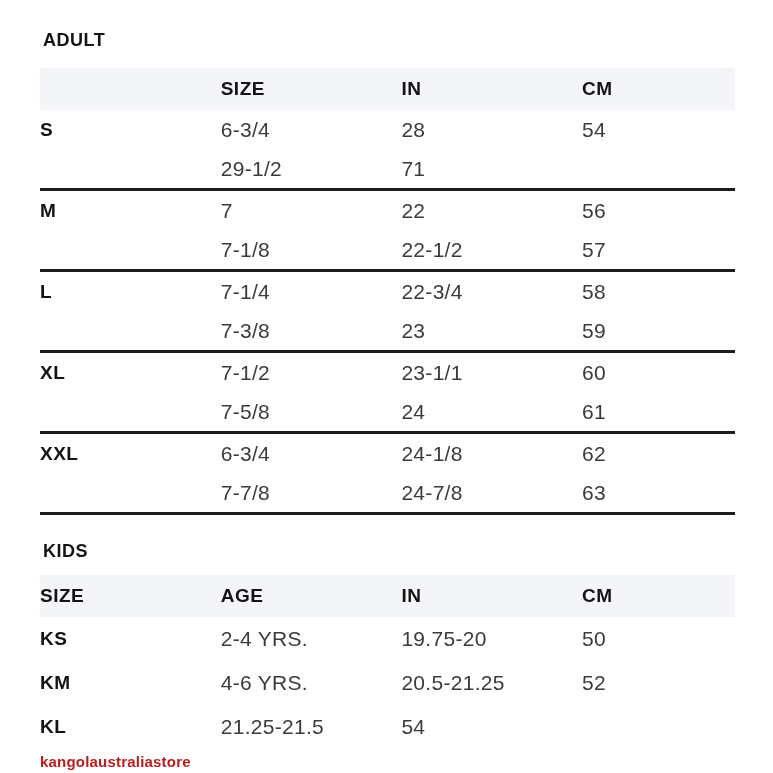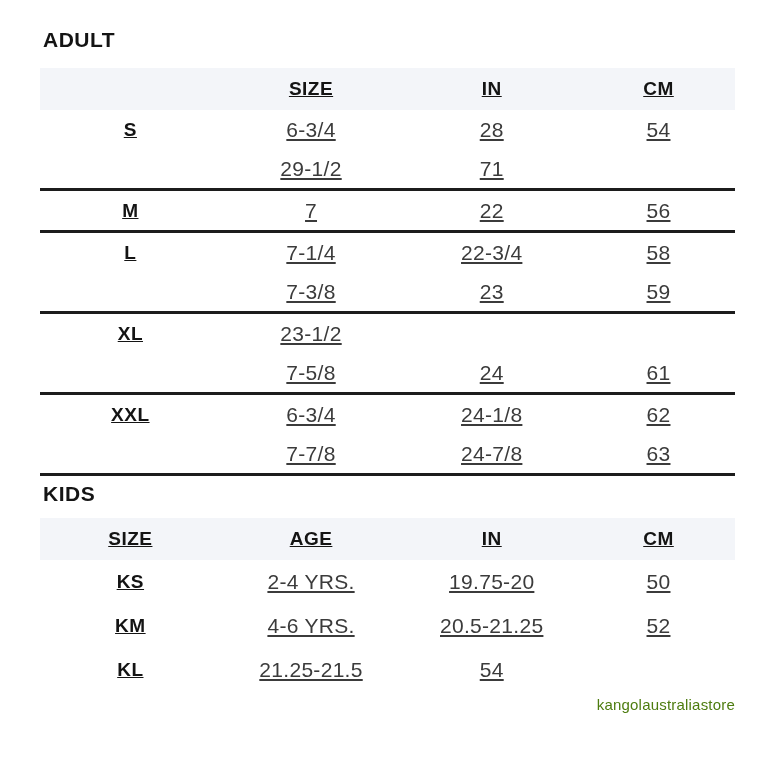--- a/index.html
+++ b/index.html
@@ -13,50 +13,48 @@
     overflow: hidden;
   }
   .page {
     box-sizing: border-box;
     width: 773px;
     height: 773px;
     padding: 24px 38px 0 40px;
   }
   .section-title {
     margin: 0 0 12px 3px;
-    font-size: 21px;
+    font-size: 18px;
     line-height: 32px;
     font-weight: 800;
     letter-spacing: 0.5px;
     color: #141414;
   }
   .section-title.kids {
-    margin-top: 2px;
+    margin-top: 20px;
     margin-bottom: 8px;
   }
   .size-table {
     width: 695px;
   }
   .trow {
     display: grid;
     grid-template-columns: 26% 26% 26% 22%;
     align-items: center;
   }
   .thead {
     background: #f3f5f9;
     height: 42px;
   }
   .cell {
-    text-align: center;
     font-size: 21px;
     font-weight: 300;
     color: #3b3b3b;
     letter-spacing: 0.3px;
     white-space: nowrap;
-    text-decoration: underline;
   }
   .cell.hdr {
     font-size: 19px;
     font-weight: 800;
     color: #141414;
     letter-spacing: 0.5px;
   }
   .cell.rowlabel {
     font-size: 19px;
     font-weight: 800;
@@ -67,25 +65,25 @@
     height: 39px;
   }
   .size-group {
     border-bottom: 3px solid #1c1c1c;
   }
   .kids-table .trow.data {
     height: 44px;
   }
   .watermark {
     margin-top: 4px;
-    text-align: right;
+    text-align: left;
     font-size: 15px;
     line-height: 18px;
-    font-weight: 400;
-    color: #4d7c0f;
+    font-weight: 700;
+    color: #b91c1c;
     letter-spacing: 0.2px;
   }
 </style>
 </head>
 <body>
 
 <div class="page">
 
   <h1 class="section-title">ADULT</h1>
 
@@ -111,41 +109,49 @@
       </div>
     </div>
 
     <div class="size-group">
       <div class="trow data">
         <div class="cell rowlabel">M</div>
         <div class="cell">7</div>
         <div class="cell">22</div>
         <div class="cell">56</div>
       </div>
+      <div class="trow data">
+        <div class="cell rowlabel"></div>
+        <div class="cell">7-1/8</div>
+        <div class="cell">22-1/2</div>
+        <div class="cell">57</div>
+      </div>
     </div>
 
     <div class="size-group">
       <div class="trow data">
         <div class="cell rowlabel">L</div>
         <div class="cell">7-1/4</div>
         <div class="cell">22-3/4</div>
         <div class="cell">58</div>
       </div>
       <div class="trow data">
         <div class="cell rowlabel"></div>
         <div class="cell">7-3/8</div>
         <div class="cell">23</div>
         <div class="cell">59</div>
       </div>
     </div>
 
     <div class="size-group">
       <div class="trow data">
         <div class="cell rowlabel">XL</div>
-        <div class="cell">23-1/2</div>
+        <div class="cell">7-1/2</div>
+        <div class="cell">23-1/1</div>
+        <div class="cell">60</div>
       </div>
       <div class="trow data">
         <div class="cell rowlabel"></div>
         <div class="cell">7-5/8</div>
         <div class="cell">24</div>
         <div class="cell">61</div>
       </div>
     </div>
 
     <div class="size-group">

